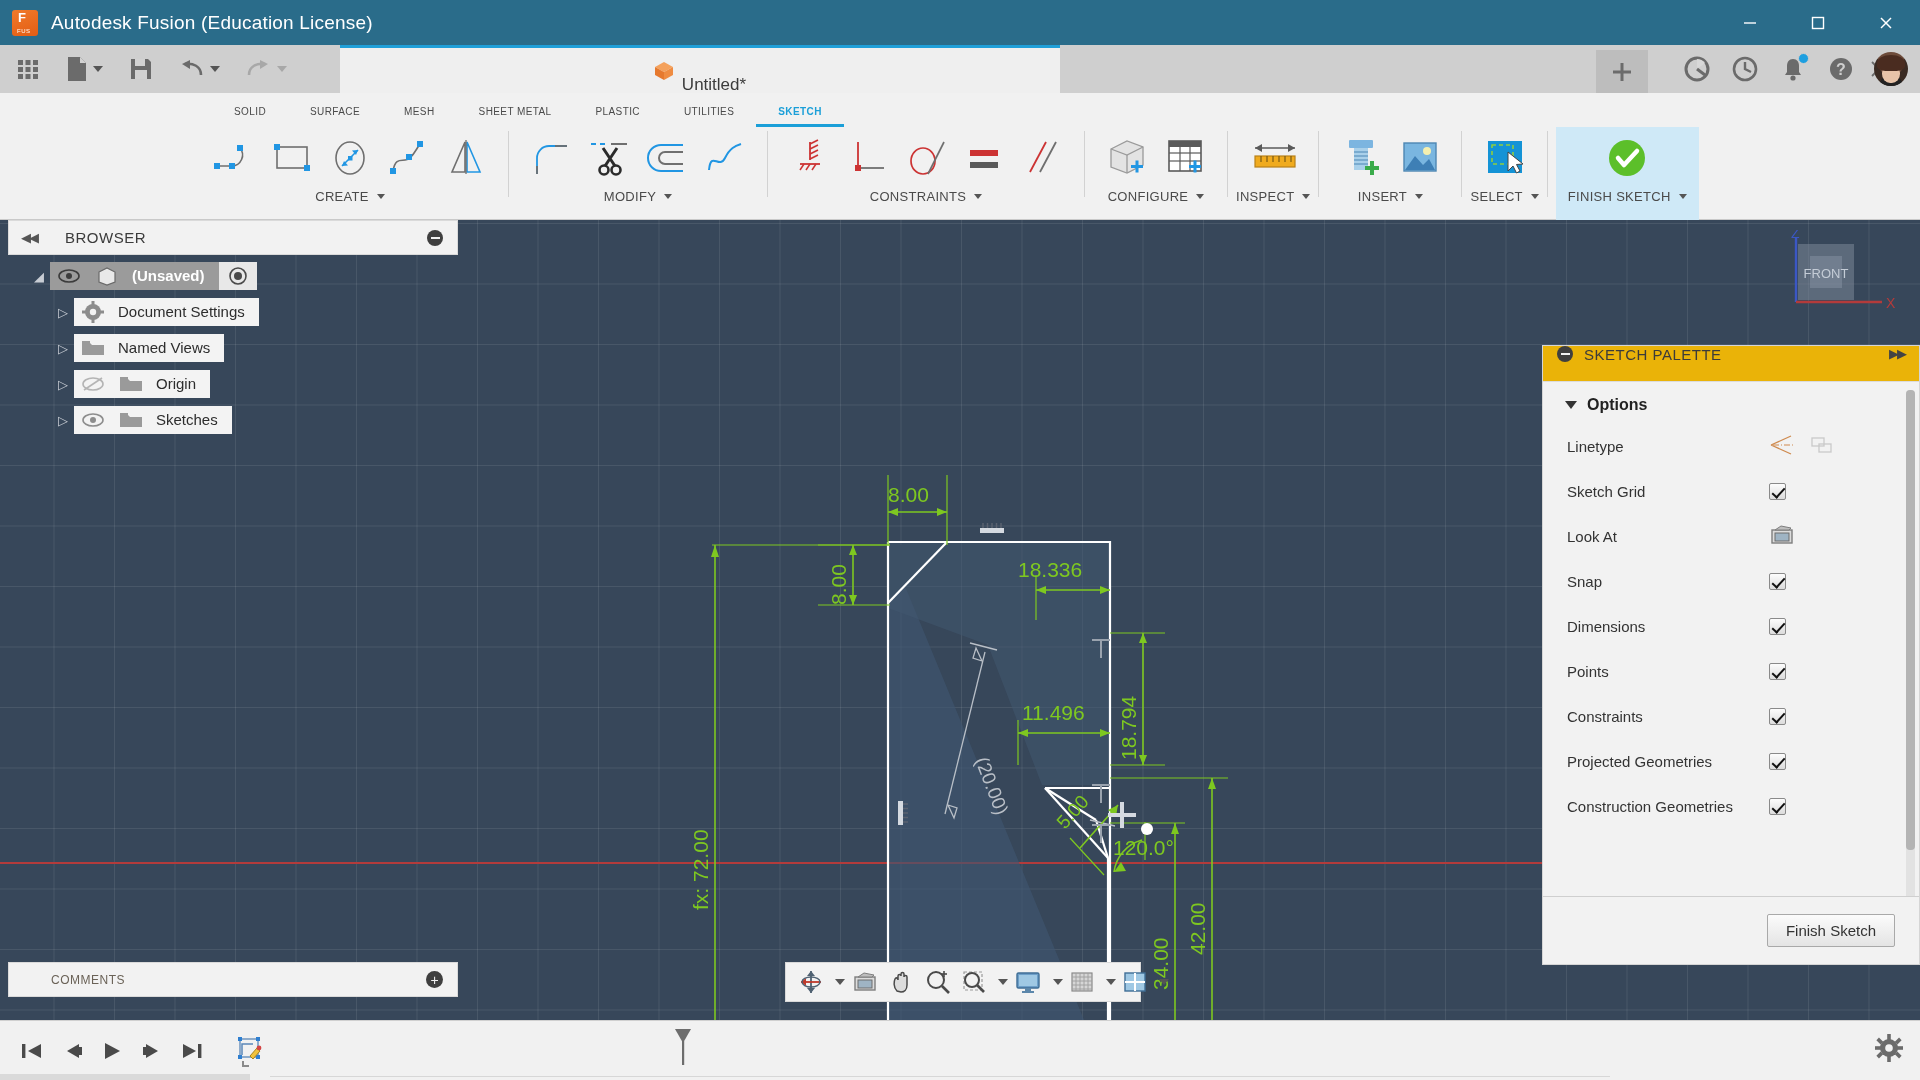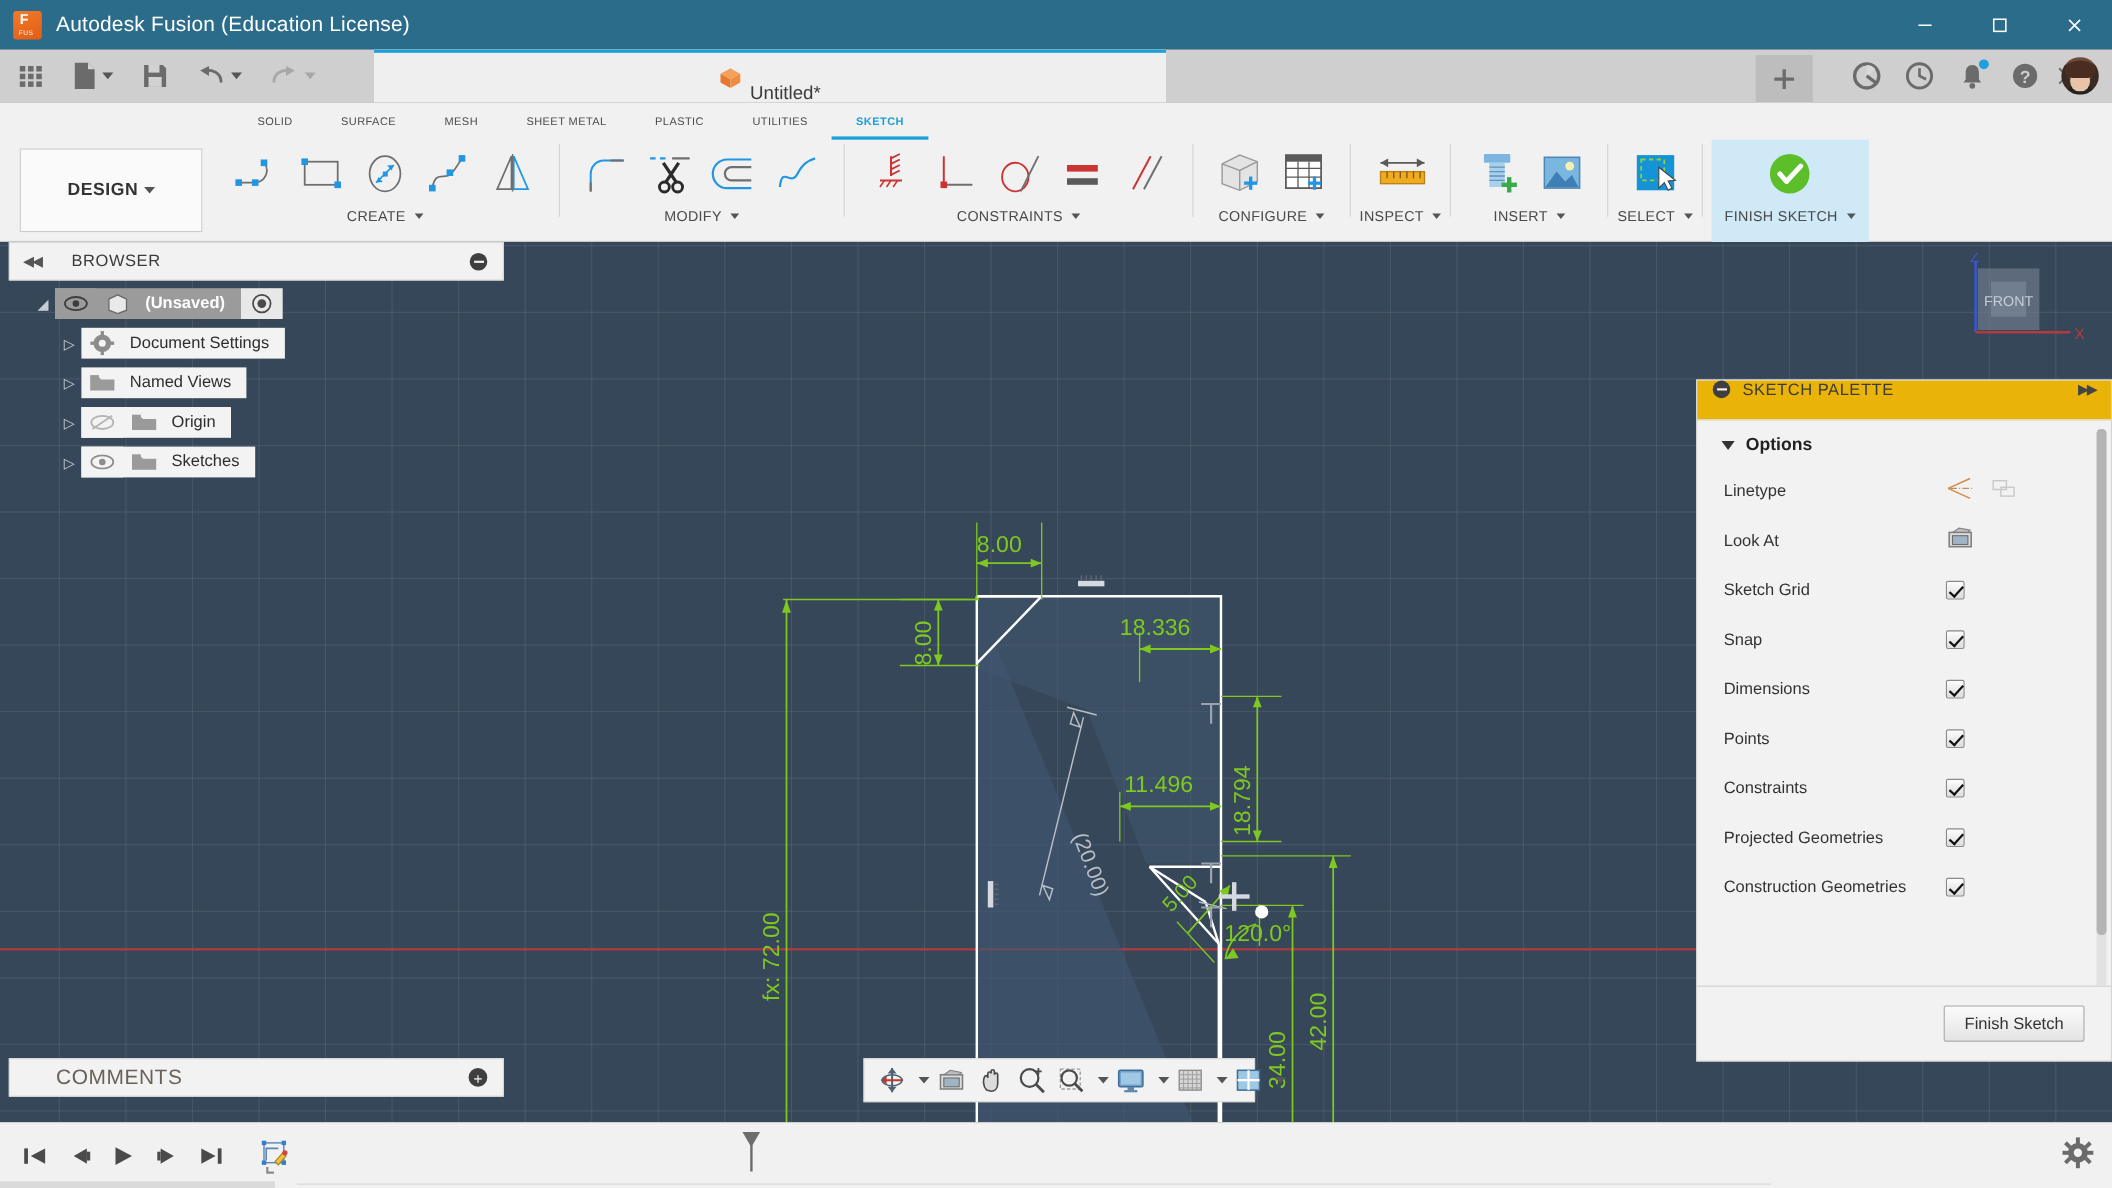--- a/index.html
+++ b/index.html
@@ -150,21 +150,21 @@
   .icobox { width:38px;height:28px; display:flex;align-items:center;justify-content:center;}
   .tlabel { padding:0 14px 0 6px; color:#2d2d2d; line-height:28px; }
   .tlabel.w { color:#fff; font-weight:bold;}
   .radiobox { width:38px;height:28px; background:#e8e8e8; display:flex;align-items:center;justify-content:center;}
 
   
   .comments {
     position:absolute; left:8px; top:742px; width:450px; height:35px;
     background:#f2f2f2; border:1px solid #dadada; display:flex; align-items:center;
   }
-  .comments .ttl { margin-left:42px; font-size:19px; color:#6a6257; letter-spacing:.5px;}
+  .comments .ttl { margin-left:42px; font-size:12px; color:#6a6257; letter-spacing:.5px;}
   .comments .plus {
     position:absolute; right:14px; width:17px;height:17px;border-radius:50%;
     background:#3f3f3f; display:flex;align-items:center;justify-content:center; color:#f2f2f2;
     font-size:14px; line-height:14px;
   }
 
   
   .viewcube { position:absolute; right:12px; top:10px; width:130px; height:120px; }
 
   
@@ -375,24 +375,20 @@
     <div class="ribtabs" style="padding-left:212px;">
       <div class="ribtab">SOLID</div>
       <div class="ribtab">SURFACE</div>
       <div class="ribtab">MESH</div>
       <div class="ribtab">SHEET METAL</div>
       <div class="ribtab">PLASTIC</div>
       <div class="ribtab">UTILITIES</div>
       <div class="ribtab active">SKETCH</div>
     </div>
 
-    <div class="designbox">
-      <span class="t">DESIGN</span>
-      <span class="caret"></span>
-    </div>
 
     <div class="ribgroups">
 
       <div class="rgroup">
         <div class="rg-icons">
           <div class="ricon-btn">
             <svg width="48" height="44">
               <path d="M7 30 L22 30 A11 11 0 0 0 30 12" stroke="#6f6f6f" stroke-width="1.6" fill="none"></path>
               <rect x="4" y="27" width="6" height="6" fill="#2196e3"></rect>
               <rect x="19" y="27" width="6" height="6" fill="#2196e3"></rect>
@@ -980,37 +976,37 @@
             <span>
               <svg width="26" height="22">
                   <rect x="3" y="4" width="12" height="8" fill="none" stroke="#c9c9c9" stroke-width="1.3"></rect>
                   <rect x="10" y="10" width="12" height="8" fill="none" stroke="#c9c9c9" stroke-width="1.3"></rect>
                 </svg>
             </span>
           </span>
         </div>
 
         <div class="prow">
+          <span class="plab">Sketch Grid</span>
+          <span class="pctl">
+              <span class="cbx on"></span>
+            </span>
+        </div>
+
+        <div class="prow">
           <span class="plab">Look At</span>
           <span class="pctl">
             <span>
               <svg width="26" height="22">
                   <rect x="3" y="6" width="20" height="13" fill="#dcdcdc" stroke="#7e7e7e" stroke-width="1.4"></rect>
                   <rect x="6" y="9" width="14" height="8" fill="#9fb4c4" stroke="#6d6d6d" stroke-width="1"></rect>
                   <path d="M6 6 L12 2 L22 4 L20 6 Z" fill="#bdbdbd" stroke="#7e7e7e" stroke-width="1"></path>
                 </svg>
             </span>
           </span>
-        </div>
-
-        <div class="prow">
-          <span class="plab">Sketch Grid</span>
-          <span class="pctl">
-              <span class="cbx on"></span>
-            </span>
         </div>
         <div class="prow">
           <span class="plab">Snap</span>
           <span class="pctl">
               <span class="cbx on"></span>
             </span>
         </div>
         <div class="prow">
           <span class="plab">Dimensions</span>
           <span class="pctl">

